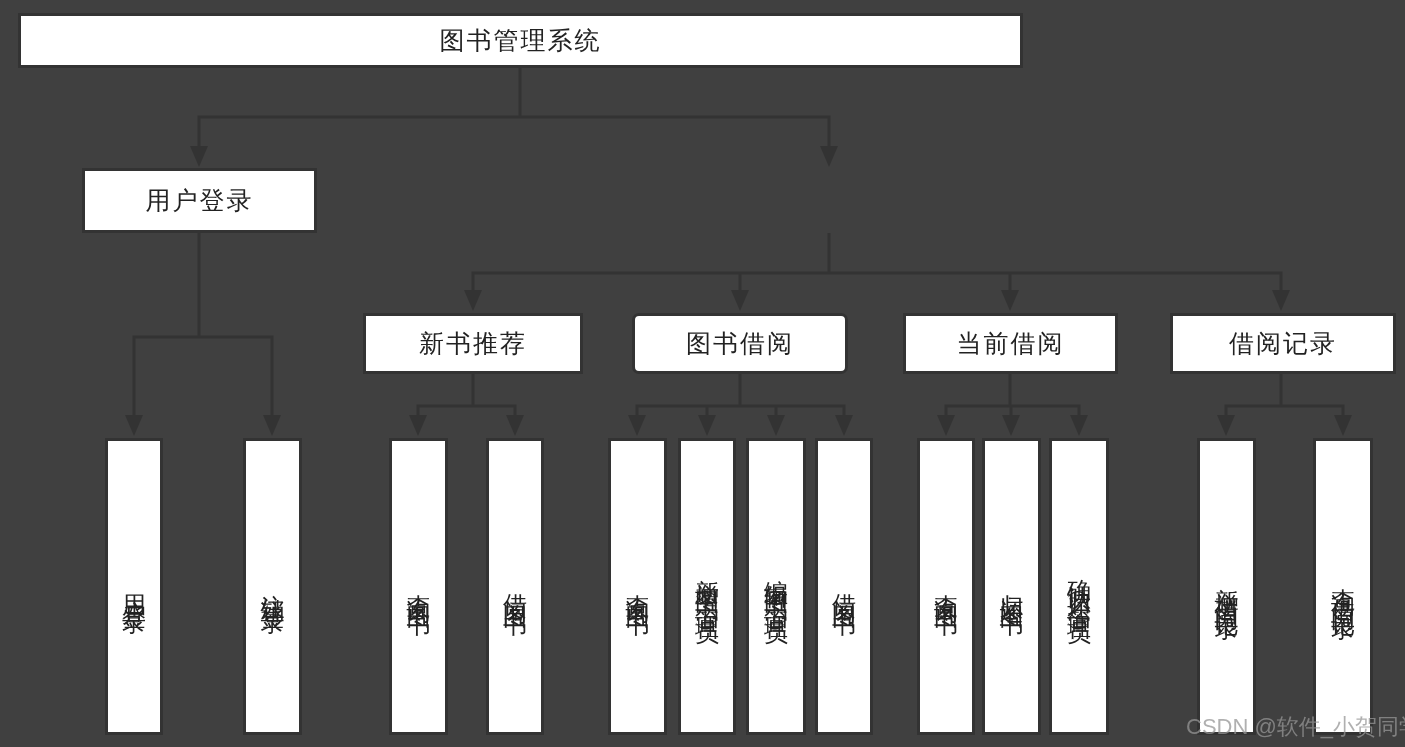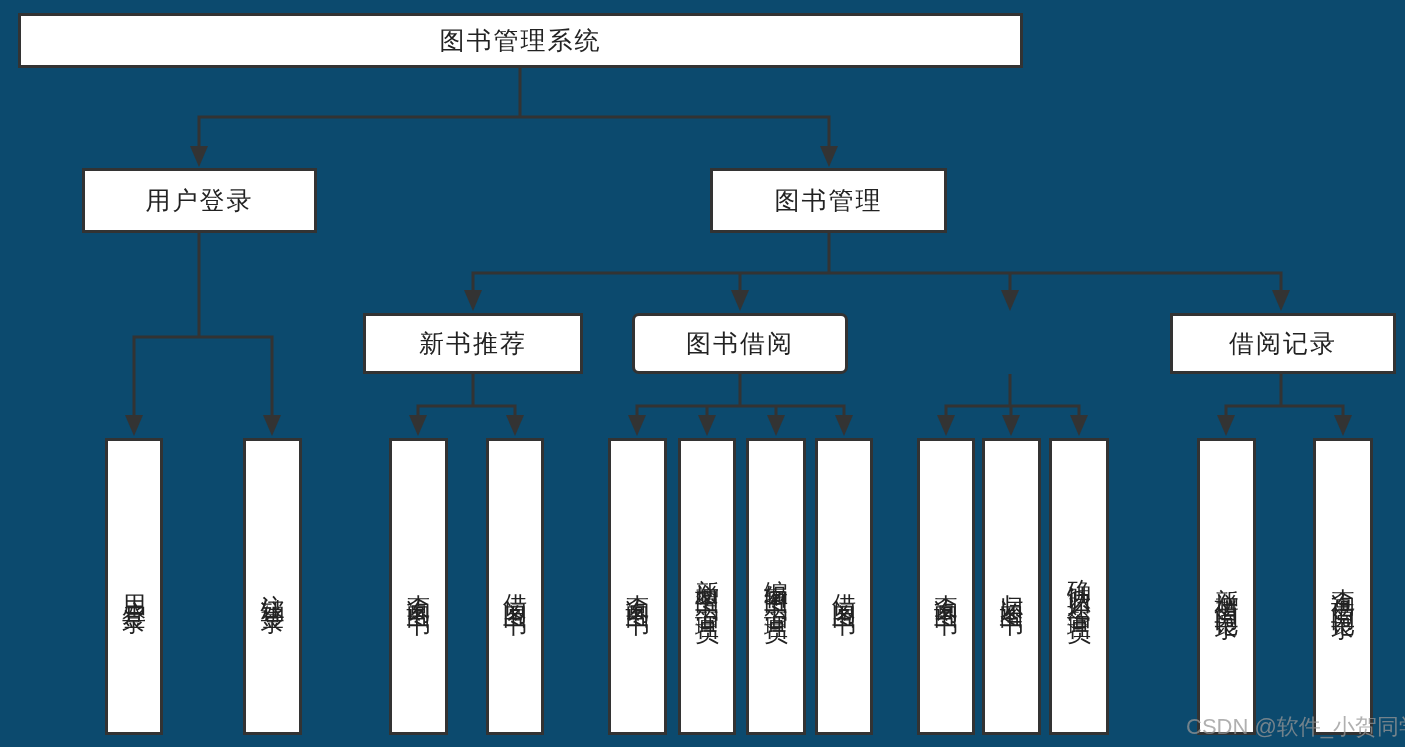--- a/index.html
+++ b/index.html
@@ -4,21 +4,21 @@
 <style>
   html, body {
     margin: 0;
     padding: 0;
     background: #ffffff;
   }
   .canvas {
     position: relative;
     width: 1405px;
     height: 747px;
-    background: #0c4a6e;
+    background: #404040;
     overflow: hidden;
     font-family: "Liberation Serif", serif;
   }
   .connectors {
     position: absolute;
     left: 0;
     top: 0;
     width: 1405px;
     height: 747px;
   }
@@ -103,29 +103,29 @@
     </g>
   </svg>
 
   <div class="box hbox" style="left:18px; top:13px; width:1005px; height:55px;">
     <span>图书管理系统</span>
   </div>
 
   <div class="box hbox" style="left:82px; top:168px; width:235px; height:65px;">
     <span>用户登录</span>
   </div>
-  <div class="box hbox" style="left:710px; top:168px; width:237px; height:65px;">
-    <span>图书管理</span>
-  </div>
 
   <div class="box hbox" style="left:363px; top:313px; width:220px; height:61px;">
     <span>新书推荐</span>
   </div>
   <div class="box hbox" style="left:632px; top:313px; width:216px; height:61px;border-radius:7px;">
     <span>图书借阅</span>
+  </div>
+  <div class="box hbox" style="left:903px; top:313px; width:215px; height:61px;">
+    <span>当前借阅</span>
   </div>
   <div class="box hbox" style="left:1170px; top:313px; width:226px; height:61px;">
     <span>借阅记录</span>
   </div>
 
   <div class="box vbox" style="left:105px; top:438px; width:58px; height:297px;">
     <span class="vtext">用户登录</span>
   </div>
   <div class="box vbox" style="left:243px; top:438px; width:59px; height:297px;">
     <span class="vtext">注销登录</span>

